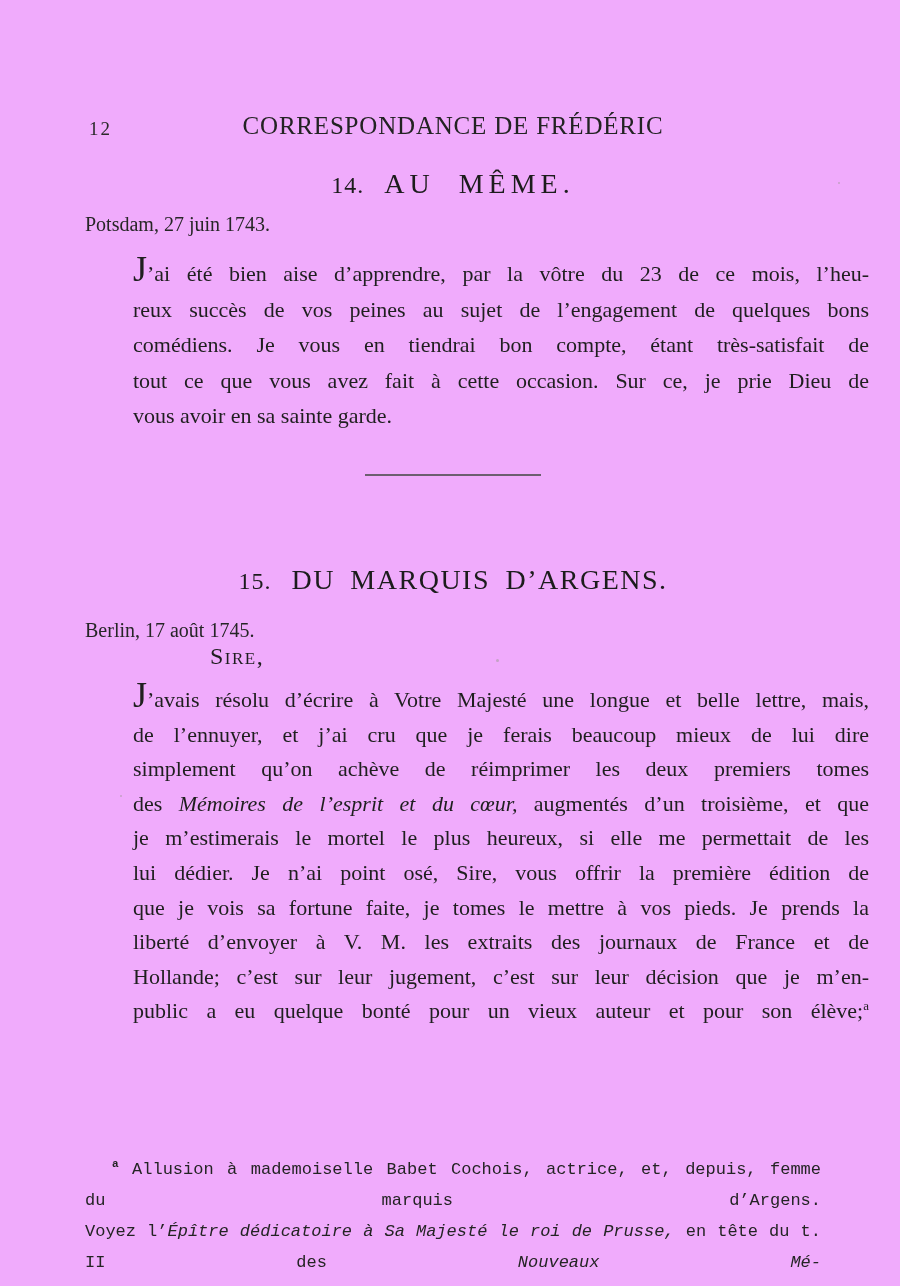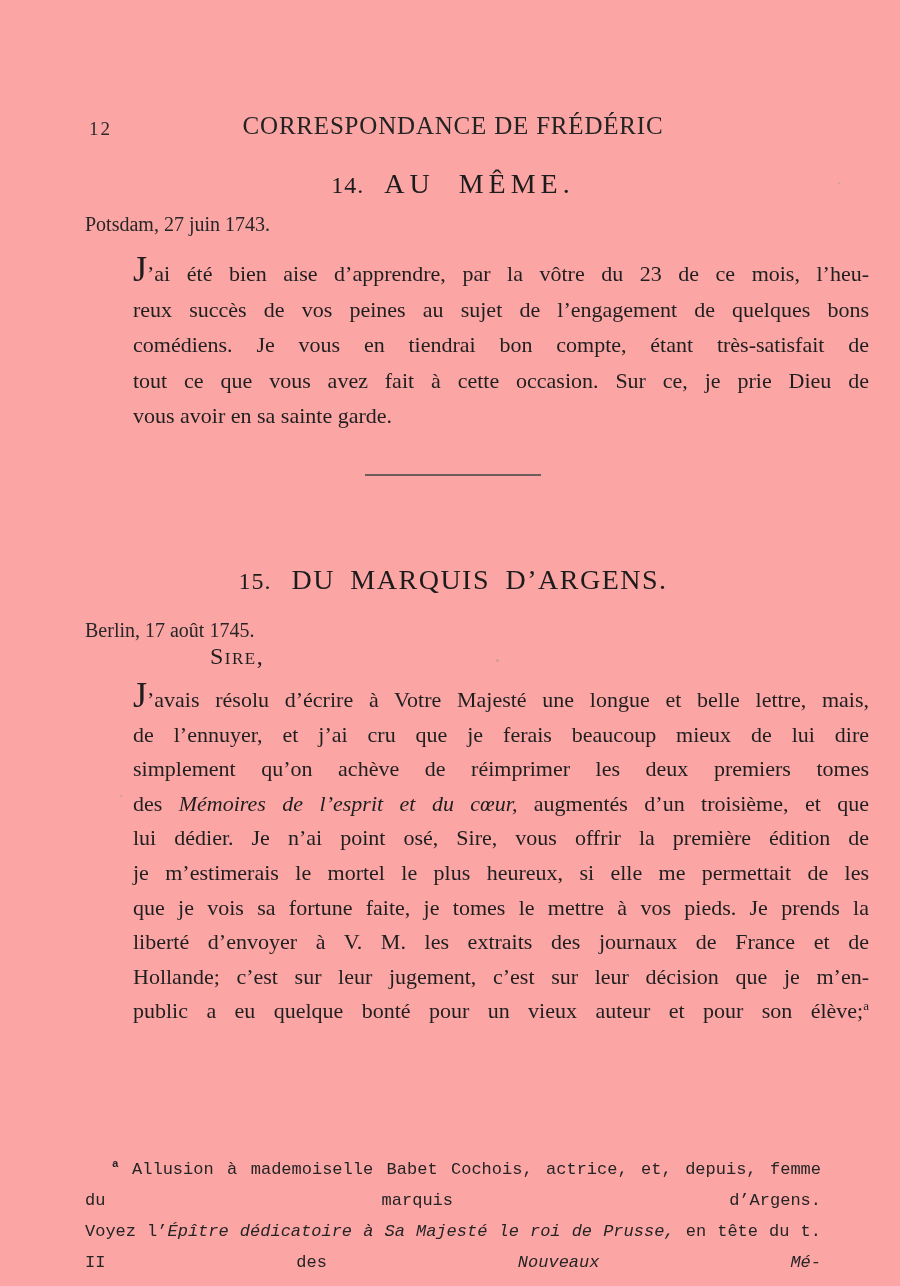--- a/index.html
+++ b/index.html
@@ -2,21 +2,21 @@
 <html><head>
 <meta charset="utf-8">
 <style>
   html, body { margin: 0; padding: 0; }
   body { background: #e9e9e6; }
   .page {
     position: relative;
     width: 900px;
     height: 1286px;
     margin: 0 auto;
-    background: #fca5a5;
+    background: #f0abfc;
     overflow: hidden;
     font-family: "Liberation Serif", "DejaVu Serif", serif;
     color: #212121;
   }
   .col { position: absolute; left: 85px; width: 736px; }
 
   
   .header { top: 112px; height: 30px; }
   .page-number {
     position: absolute; left: 4px; top: 6px;
@@ -104,22 +104,22 @@
   <div class="col heading heading-15">
     <span class="h-num">15.</span><span class="h-title">DU MARQUIS D’ARGENS.</span>
   </div>
   <div class="col dateline dateline-15">Berlin, 17 août 1745.</div>
   <div class="salutation">Sire,</div>
   <div class="col para para-15">
       <div class="line"><span class="run-initial">J</span><span class="run-n">’avais résolu d’écrire à Votre Majesté une longue et belle lettre, mais,</span></div>
       <div class="line"><span class="run-n">de l’ennuyer, et j’ai cru que je ferais beaucoup mieux de lui dire</span></div>
       <div class="line"><span class="run-n">simplement qu’on achève de réimprimer les deux premiers tomes</span></div>
       <div class="line"><span class="run-n">des </span><span class="run-i">Mémoires de l’esprit et du cœur,</span><span class="run-n"> augmentés d’un troisième, et que</span></div>
+      <div class="line"><span class="run-n">je m’estimerais le mortel le plus heureux, si elle me permettait de les</span></div>
       <div class="line"><span class="run-n">lui dédier.  Je n’ai point osé, Sire, vous offrir la première édition de</span></div>
-      <div class="line"><span class="run-n">je m’estimerais le mortel le plus heureux, si elle me permettait de les</span></div>
       <div class="line"><span class="run-n">que je vois sa fortune faite, je tomes le mettre à vos pieds.  Je prends la</span></div>
       <div class="line"><span class="run-n">liberté d’envoyer à V. M. les extraits des journaux de France et de</span></div>
       <div class="line"><span class="run-n">Hollande; c’est sur leur jugement, c’est sur leur décision que je m’en-</span></div>
       <div class="line"><span class="run-n">public a eu quelque bonté pour un vieux auteur et pour son élève;</span><span class="run-sup">a</span></div>
     </div>
 
   <div class="col footnote">
       <div class="line"><span class="run-sup">a</span><span class="run-n"> Allusion à mademoiselle Babet Cochois, actrice, et, depuis, femme du marquis d’Argens.</span></div>
       <div class="line"><span class="run-n">Voyez l’</span><span class="run-i">Épître dédicatoire à Sa Majesté le roi de Prusse,</span><span class="run-n"> en tête du t. II des </span><span class="run-i">Nouveaux Mé-</span></div>
     </div>

